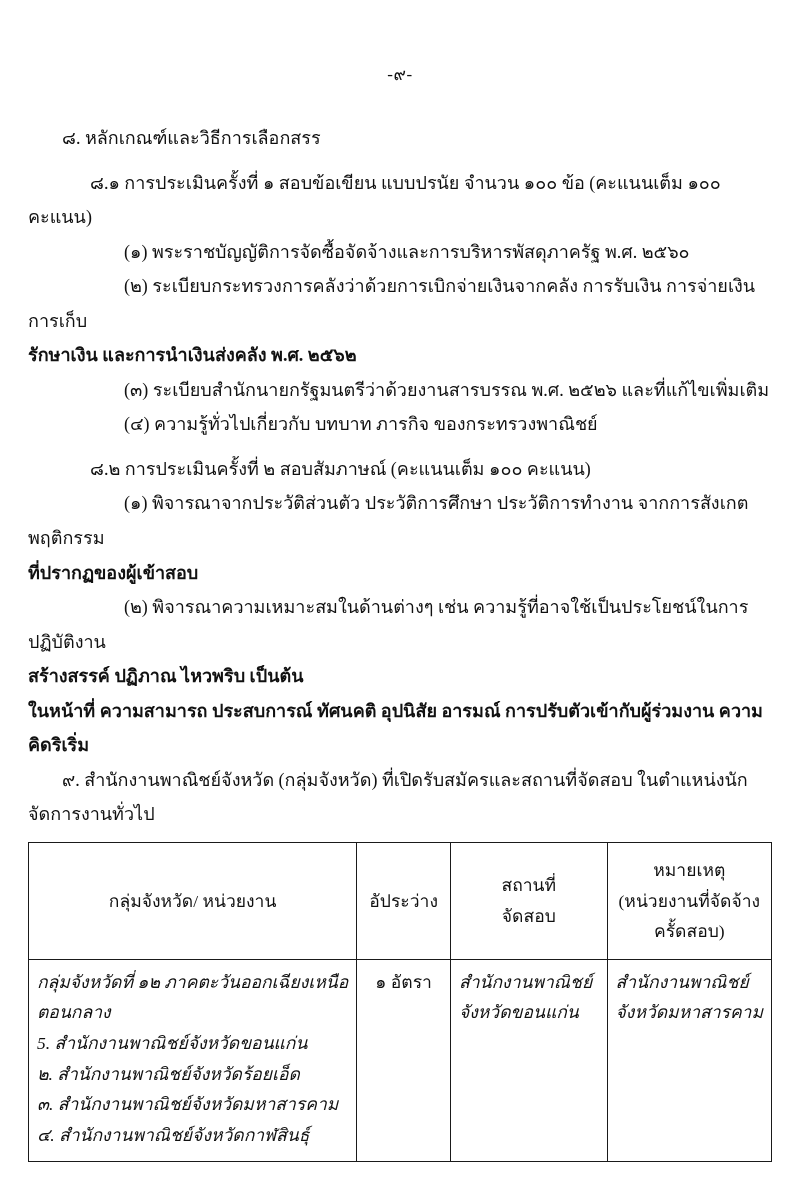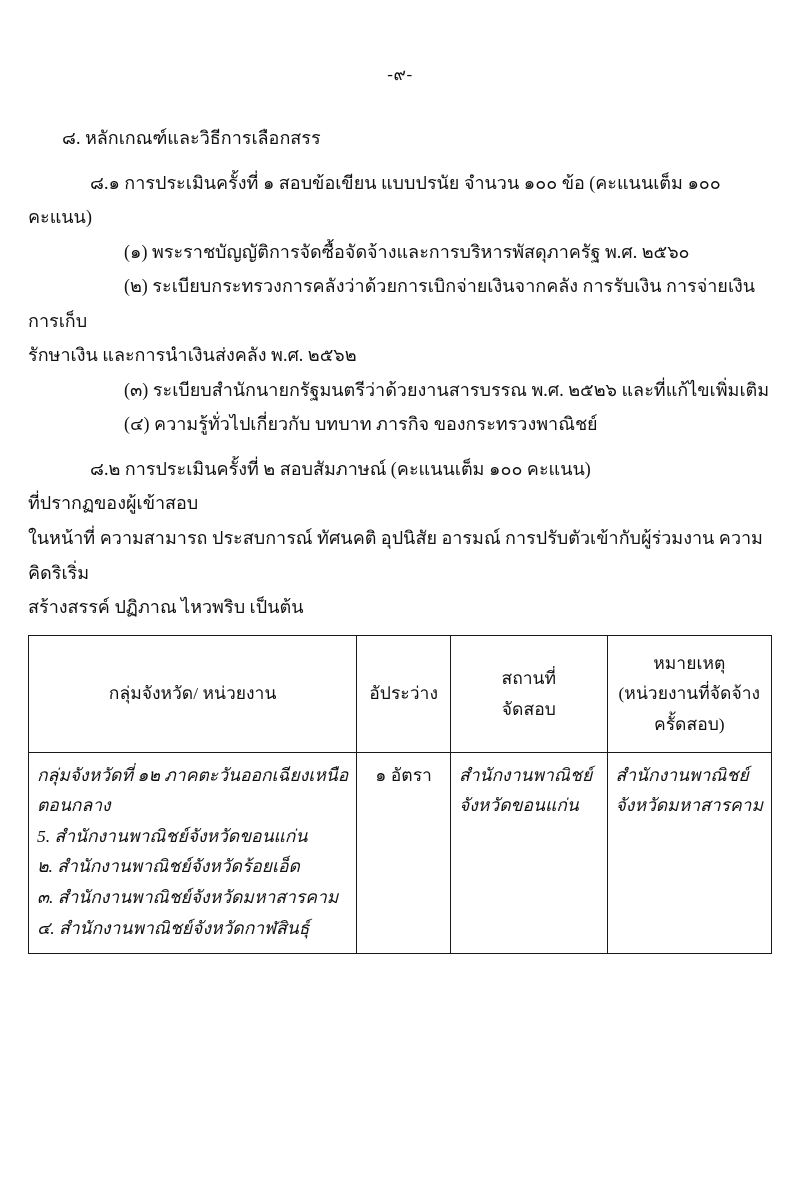--- a/index.html
+++ b/index.html
@@ -29,21 +29,21 @@
     letter-spacing: 0.5px;
   }
   .body-text {
     font-size: 18px;
     line-height: 1.92;
   }
   .p {
     margin: 0;
     text-align: left;
   }
-  .indent-0 { text-indent: 0; }
+  .indent-0 { text-indent: 0; font-weight: bold; }
   .indent-1 { text-indent: 34px; }
   .indent-2 { text-indent: 62px; margin-top: 10px; }
   .indent-3 { text-indent: 96px; }
 
   .section-head {
     margin-top: 2px;
   }
 
   table.jobs {
     width: 100%;
@@ -94,25 +94,28 @@
 
     <p class="p indent-3">(๒) ระเบียบกระทรวงการคลังว่าด้วยการเบิกจ่ายเงินจากคลัง การรับเงิน การจ่ายเงิน การเก็บ</p>
     <p class="p indent-0">รักษาเงิน และการนำเงินส่งคลัง พ.ศ. ๒๕๖๒</p>
 
     <p class="p indent-3">(๓) ระเบียบสำนักนายกรัฐมนตรีว่าด้วยงานสารบรรณ พ.ศ. ๒๕๒๖ และที่แก้ไขเพิ่มเติม</p>
 
     <p class="p indent-3">(๔) ความรู้ทั่วไปเกี่ยวกับ บทบาท ภารกิจ ของกระทรวงพาณิชย์</p>
 
     <p class="p indent-2">๘.๒ การประเมินครั้งที่ ๒ สอบสัมภาษณ์ (คะแนนเต็ม ๑๐๐ คะแนน)</p>
 
+    <p class="p indent-3">(๑) พิจารณาจากประวัติส่วนตัว ประวัติการศึกษา ประวัติการทำงาน จากการสังเกตพฤติกรรม</p>
     <p class="p indent-0">ที่ปรากฏของผู้เข้าสอบ</p>
 
+    <p class="p indent-3">(๒) พิจารณาความเหมาะสมในด้านต่างๆ เช่น ความรู้ที่อาจใช้เป็นประโยชน์ในการปฏิบัติงาน</p>
+    <p class="p indent-0">สร้างสรรค์ ปฏิภาณ ไหวพริบ เป็นต้น</p>
     <p class="p indent-0">ในหน้าที่ ความสามารถ ประสบการณ์ ทัศนคติ อุปนิสัย อารมณ์ การปรับตัวเข้ากับผู้ร่วมงาน ความคิดริเริ่ม</p>
-    <p class="p indent-0">สร้างสรรค์ ปฏิภาณ ไหวพริบ เป็นต้น</p>
 
+    <p class="p indent-1">๙. สำนักงานพาณิชย์จังหวัด (กลุ่มจังหวัด) ที่เปิดรับสมัครและสถานที่จัดสอบ ในตำแหน่งนักจัดการงานทั่วไป</p>
 
   </div>
 
   <table class="jobs">
     <thead>
       <tr>
         <th class="col-group">กลุ่มจังหวัด/ หน่วยงาน</th>
         <th class="col-vac">อัประว่าง</th>
         <th class="col-place">
           <span class="hdr-line">สถานที่</span>

